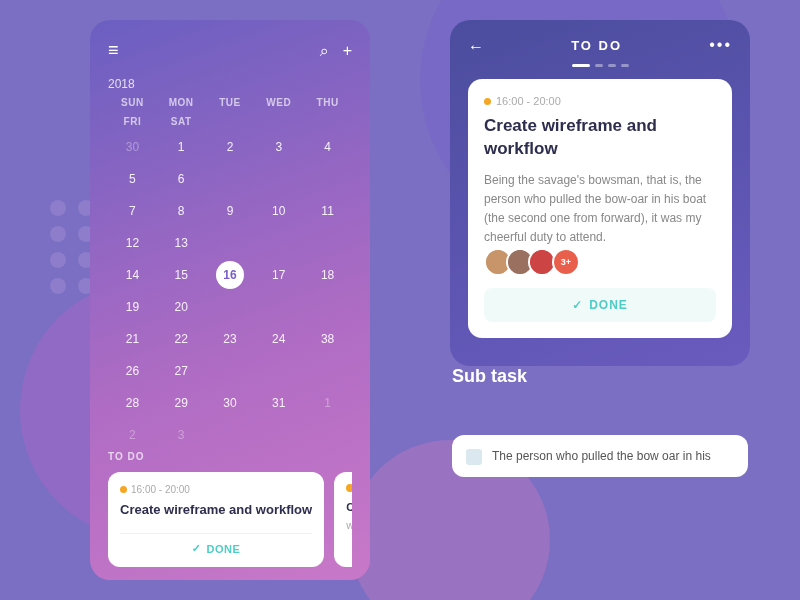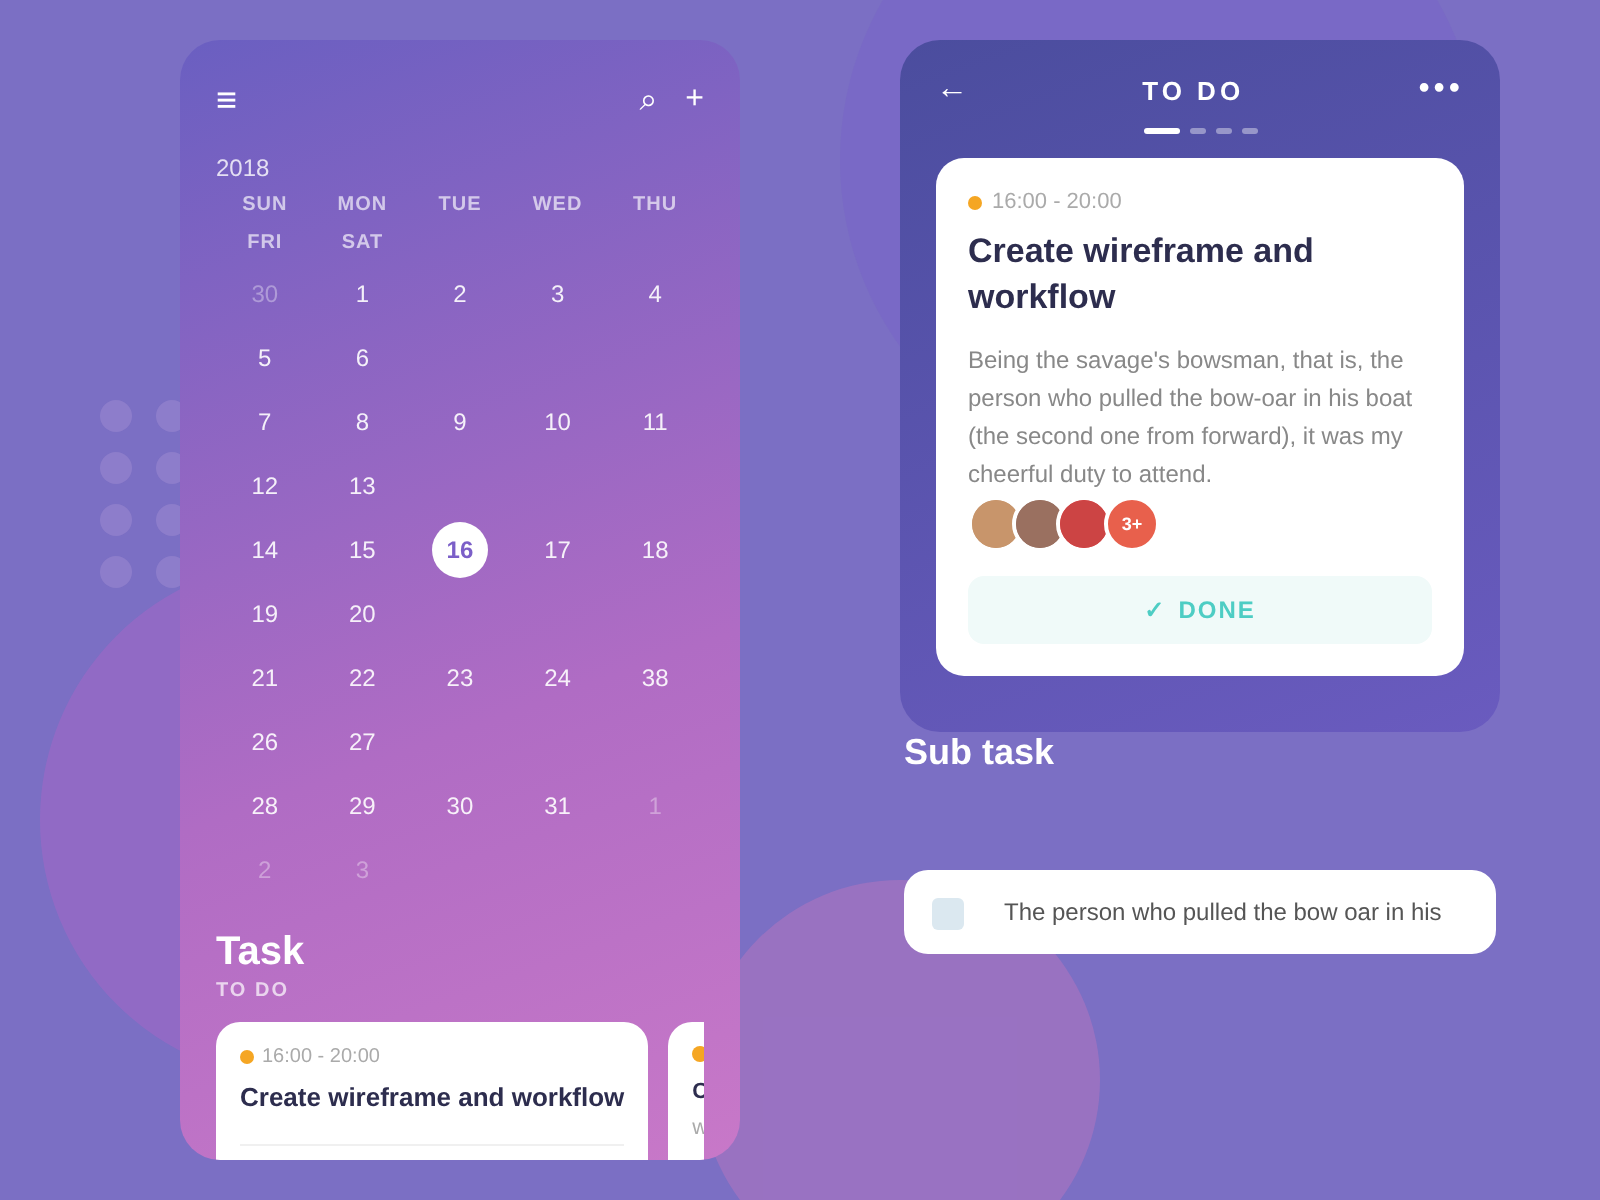--- a/index.html
+++ b/index.html
@@ -350,21 +350,21 @@
       font-size: 18px;
       font-weight: 700;
       margin-bottom: 10px;
     }
     .subtask-card {
       background: white;
       border-radius: 12px;
       padding: 12px 14px;
       display: flex;
       align-items: flex-start;
-      gap: 20px;
+      gap: 10px;
       margin-top: 48px;
     }
     .subtask-checkbox {
       width: 16px;
       height: 16px;
       border-radius: 3px;
       background: #dbe8f0;
       flex-shrink: 0;
       margin-top: 2px;
     }
@@ -475,21 +475,20 @@
       <div class="cal-cell">28</div>
       <div class="cal-cell">29</div>
       <div class="cal-cell">30</div>
       <div class="cal-cell">31</div>
       <div class="cal-cell other-month">1</div>
       <div class="cal-cell other-month">2</div>
       <div class="cal-cell other-month">3</div>
     </div>
   </div>
 
-  <div class="section-title">Task</div>
   <div class="section-subtitle">TO DO</div>
 
   <div class="task-cards">
     <div class="task-card">
       <div class="task-time">
         <span class="time-dot"></span>
         <span>16:00 - 20:00</span>
       </div>
       <div class="task-title-card">Create wireframe and workflow</div>
       <div class="done-btn">

